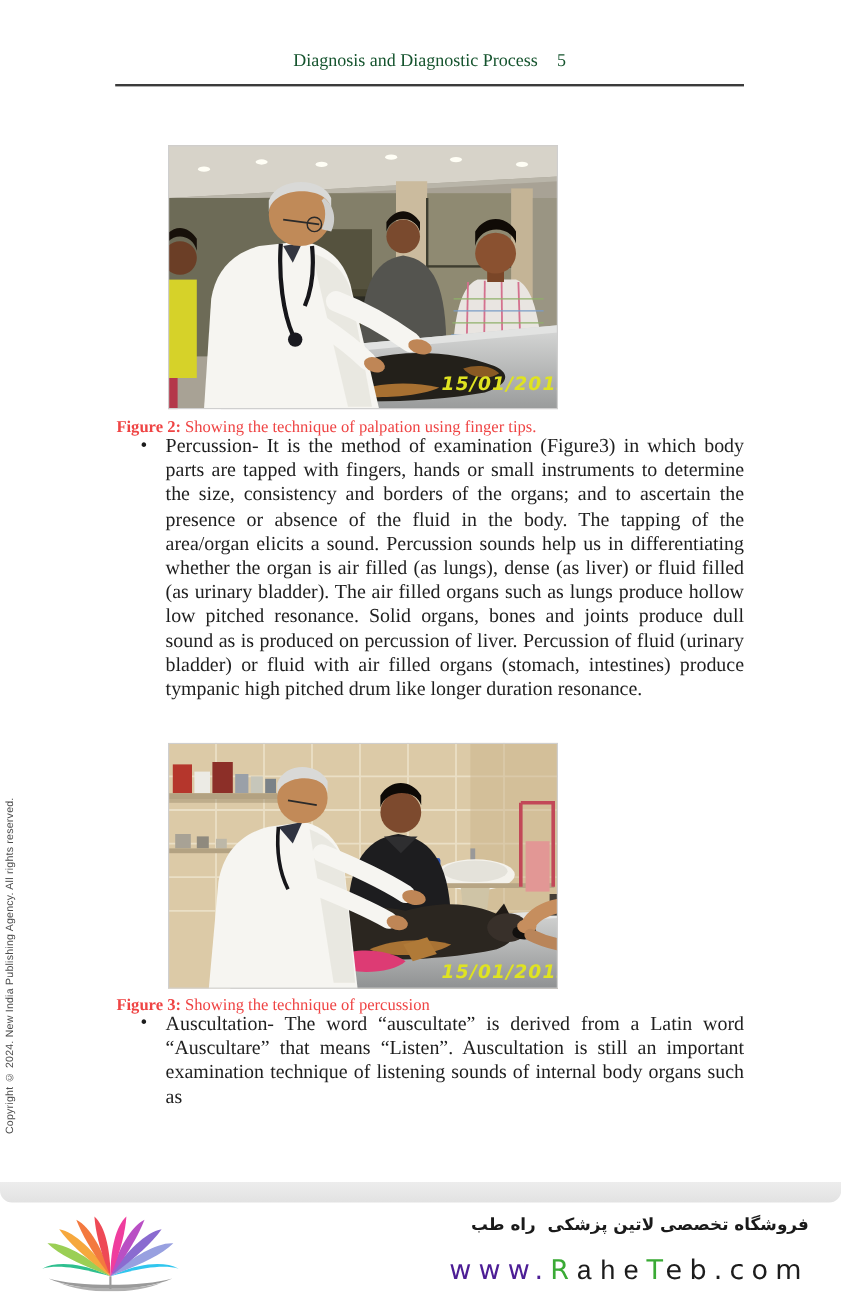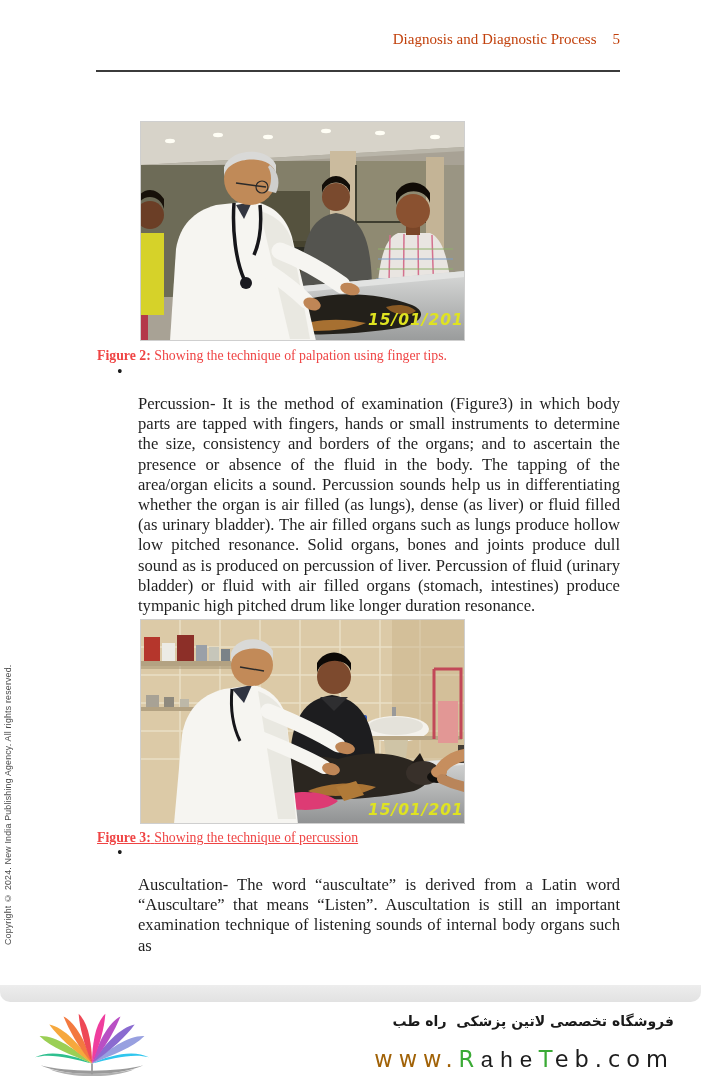--- a/index.html
+++ b/index.html
@@ -1,43 +1,43 @@
 <!DOCTYPE html>
 <html><head>
 <meta charset="utf-8">
 <style>
   html,body{margin:0;padding:0;background:#ffffff;}
   .page{position:relative;width:701px;height:1080px;background:#ffffff;overflow:hidden;
         font-family:"Liberation Serif", serif;color:#1c1c1c;}
 
   
-  .running-head{position:absolute;top:31px;left:96px;width:524px;text-align:right;
-                font-size:15px;color:#c2410c;}
+  .running-head{position:absolute;top:43px;left:96px;width:524px;text-align:center;
+                font-size:15px;color:#14532d;}
   .running-head .pagenum{margin-left:16px;}
   .head-rule{position:absolute;top:70px;left:96px;width:524px;height:2px;background:#3b3b3b;}
 
   
   .photo{position:absolute;display:block;}
   .photo svg{display:block;width:100%;height:100%;}
   .fig2{left:100px;top:105px;width:325px;height:220px;}
   .fig3{left:100px;top:603px;width:325px;height:205px;}
   .date-stamp{font-family:"DejaVu Sans",sans-serif;font-style:italic;font-weight:700;
               font-size:15.5px;letter-spacing:1px;}
 
   
   .caption{position:absolute;left:97px;width:515px;font-size:13.8px;color:#ef4444;}
   .cap2{top:334px;}
-  .cap3{top:816px;text-decoration:underline;}
+  .cap3{top:816px;}
   .caption .cap-label{font-weight:700;}
 
   
   .bullet-item{position:absolute;left:115px;width:505px;}
   .bullet-item .marker{position:absolute;left:2px;top:0;font-size:16px;line-height:20.2px;}
   .bullet-item .btext{margin-left:23px;width:482px;text-align:justify;
-                      font-size:16.6px;line-height:20.2px;color:#1f1f1f;margin-top:32px;}
+                      font-size:16.6px;line-height:20.2px;color:#1f1f1f;}
   .b1{top:362px;}
   .b2{top:843px;}
 
   
   .copyright{position:absolute;left:3px;top:657px;height:288px;width:13px;
              writing-mode:vertical-rl;transform:rotate(180deg);
              font-family:"Liberation Sans",sans-serif;font-size:8.8px;letter-spacing:.2px;
              color:#4a4a4a;white-space:nowrap;}
 
   
@@ -297,15 +297,15 @@
       <path d="M70,58 C54,38 44,20 38,5 C52,12 64,36 70,58 Z" style="color: rgb(243, 121, 63); fill: rgb(243, 121, 63);"></path>
       <path d="M70,58 C60,34 56,16 55,2 C66,12 70,36 70,58 Z" style="color: rgb(238, 73, 86); fill: rgb(238, 73, 86);"></path>
       <path d="M70,58 C92,52 118,46 134,51 C118,42 90,48 70,58 Z" style="color: rgb(48, 198, 238); fill: rgb(48, 198, 238);"></path>
       <path d="M70,58 C94,48 116,40 129,27 C112,26 88,42 70,58 Z" style="color: rgb(152, 160, 224); fill: rgb(152, 160, 224);"></path>
       <path d="M70,58 C92,42 108,28 118,14 C102,17 82,38 70,58 Z" style="color: rgb(138, 107, 208); fill: rgb(138, 107, 208);"></path>
       <path d="M70,58 C86,38 96,20 102,5 C88,12 76,36 70,58 Z" style="color: rgb(185, 79, 196); fill: rgb(185, 79, 196);"></path>
       <path d="M70,58 C80,34 84,16 85,2 C74,12 70,36 70,58 Z" style="color: rgb(239, 61, 158); fill: rgb(239, 61, 158);"></path>
     </svg>
   </div>
   <div class="fa-line">فروشگاه تخصصی لاتین پزشکی  راه طب</div>
-  <div class="url-line"><span style="color: #a16207; fill: rgb(28, 28, 28);">www.</span><span style="color: rgb(58, 170, 53); fill: rgb(58, 170, 53);">R</span><span style="color: rgb(28, 28, 28); fill: rgb(28, 28, 28); font-family: Liberation Mono, monospace;">ahe</span><span style="color: rgb(58, 170, 53); fill: rgb(58, 170, 53);">T</span><span style="color: rgb(28, 28, 28); fill: rgb(28, 28, 28);">eb.com</span></div>
+  <div class="url-line"><span style="color: #4c1d95; fill: rgb(28, 28, 28);">www.</span><span style="color: rgb(58, 170, 53); fill: rgb(58, 170, 53);">R</span><span style="color: rgb(28, 28, 28); fill: rgb(28, 28, 28); font-family: Liberation Mono, monospace;">ahe</span><span style="color: rgb(58, 170, 53); fill: rgb(58, 170, 53);">T</span><span style="color: rgb(28, 28, 28); fill: rgb(28, 28, 28);">eb.com</span></div>
 
 </div>
 
 </body></html>

